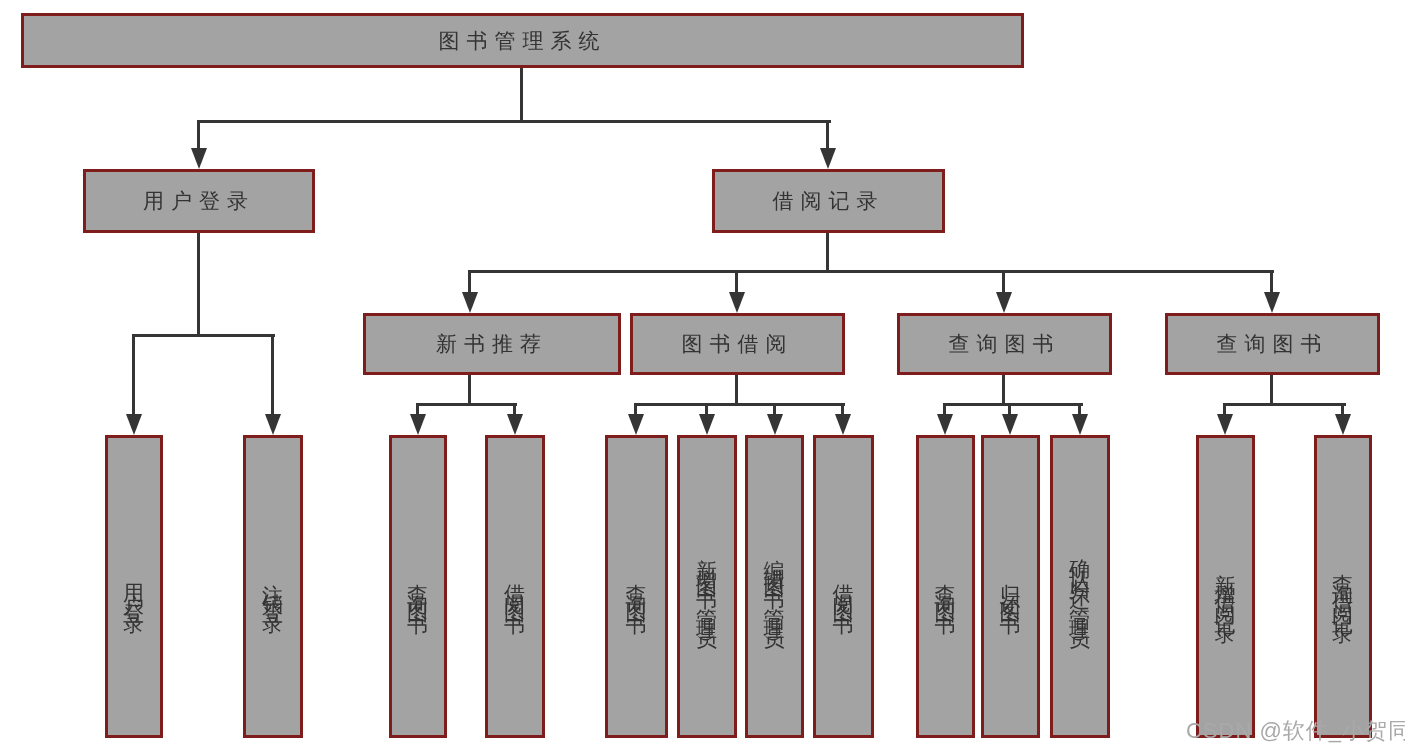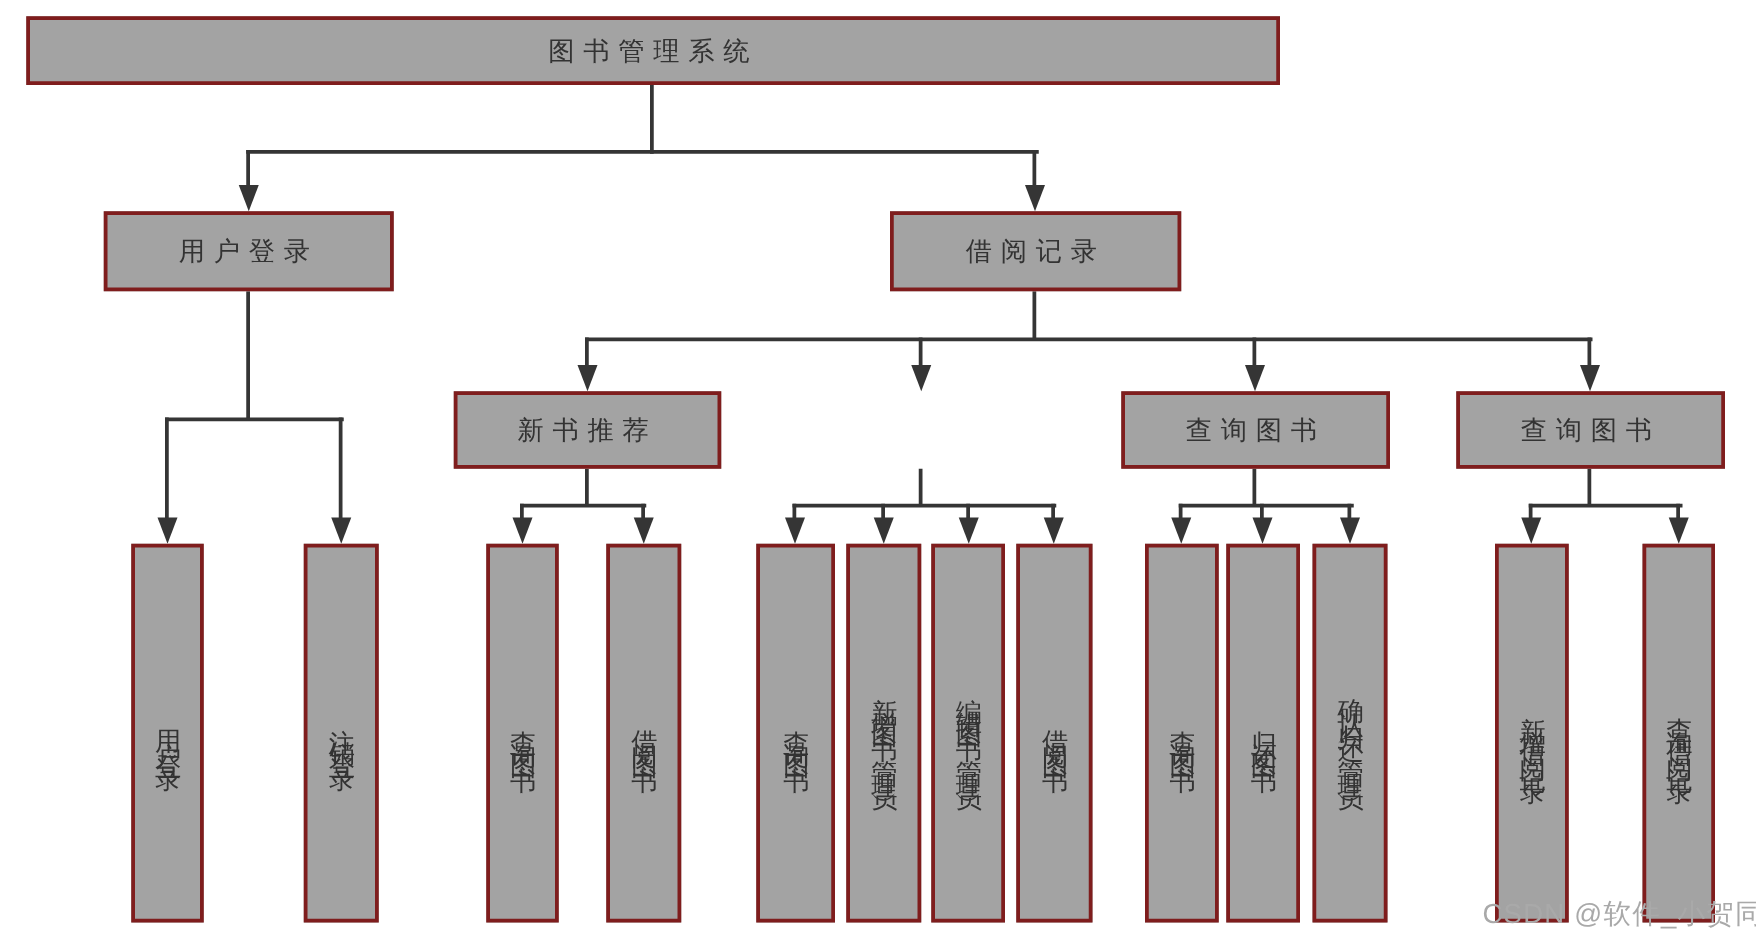--- a/index.html
+++ b/index.html
@@ -86,21 +86,22 @@
       <div class="arrow" style="left: 1072px; top: 414px;"></div>
       <div class="arrow" style="left: 1217px; top: 414px;"></div>
       <div class="arrow" style="left: 1335px; top: 414px;"></div>
     </div>
 
   <div class="box h" style="left:21px;top:13px;width:1003px;height:55px">图书管理系统</div>
 
   <div class="box h" style="left:83px;top:169px;width:232px;height:64px">用户登录</div>
   <div class="box h" style="left:712px;top:169px;width:233px;height:64px">借阅记录</div>
 
-  <div class="box h" style="left:363px;top:313px;width:214px;height:62px">新书推荐</div>
+  <div class="box h" style="left:363px;top:313px;width:258px;height:62px">新书推荐</div>
+  <div class="box h" style="left:630px;top:313px;width:215px;height:62px">图书借阅</div>
   <div class="box h" style="left:897px;top:313px;width:215px;height:62px">查询图书</div>
   <div class="box h" style="left:1165px;top:313px;width:215px;height:62px">查询图书</div>
 
   <div class="box v" style="left:105px;width:58px">用户登录</div>
   <div class="box v" style="left:243px;width:60px">注销登录</div>
 
   <div class="box v" style="left:389px;width:58px">查询图书</div>
   <div class="box v" style="left:485px;width:60px">借阅图书</div>
 
   <div class="box v" style="left:605px;width:63px">查询图书</div>

